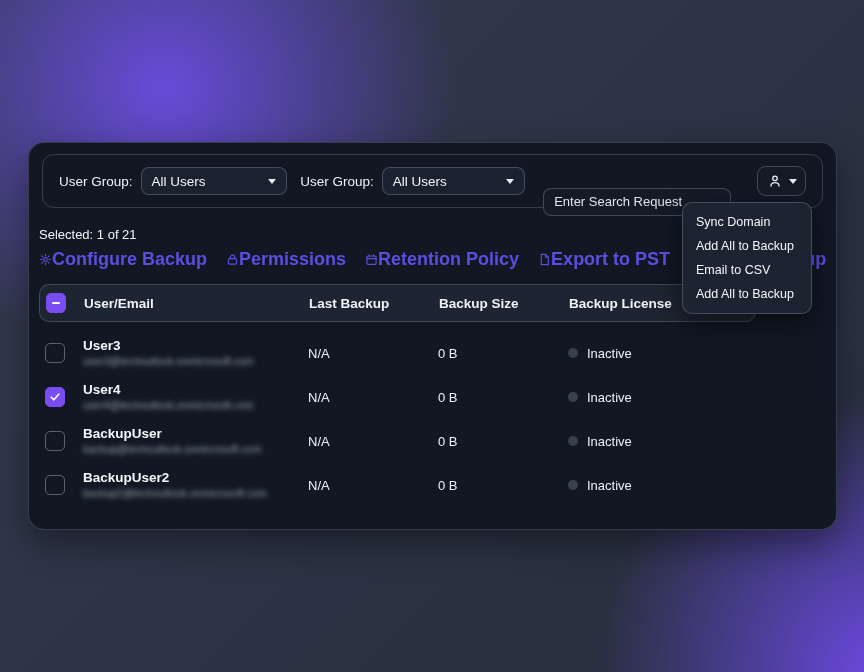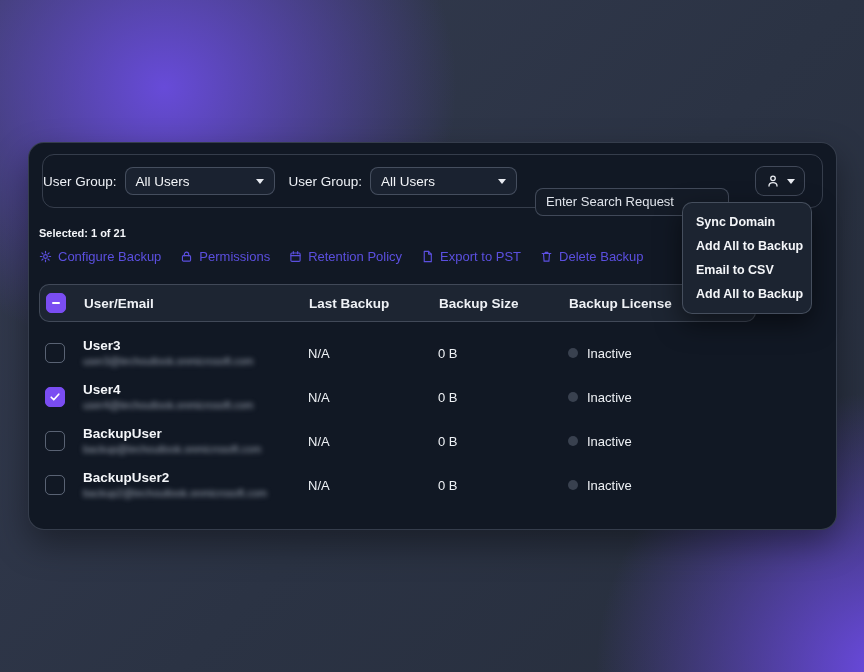--- a/index.html
+++ b/index.html
@@ -17,21 +17,21 @@
   .panel {
     position:absolute; left:28px; top:142px; width:809px; height:388px;
     background:#111824; border:1px solid rgba(140,150,170,0.30);
     border-radius:16px; box-shadow:0 14px 34px rgba(0,0,0,0.38);
   }
 
   
   .toolbar {
     position:absolute; left:13px; top:11px; width:781px; height:54px;
     border:1px solid rgba(130,140,160,0.32); border-radius:12px;
-    display:flex; align-items:center; padding:0 0;
+    display:flex; align-items:center; padding:0 16px;
   }
   .tb-label { font-size:13.5px; font-weight:500; color:#eef1f6; white-space:nowrap; }
   .select {
     display:flex; align-items:center; justify-content:space-between;
     height:28px; background:#1a2230; border:1px solid rgba(140,150,170,0.38);
     border-radius:8px; padding:0 10px; margin-left:8px; cursor:pointer;
   }
   .select .sel-text { font-size:13.5px; font-weight:400; color:#f4f6f9; }
   .caret {
     width:0; height:0; border-left:4.5px solid transparent; border-right:4.5px solid transparent;
@@ -51,26 +51,26 @@
     padding:0 10px; font-weight:500;
   }
   .searchbox input::placeholder { color:#dfe3ea; opacity:1; }
   .user-btn {
     margin-left:26px; width:50px; height:30px; border:1px solid rgba(140,150,170,0.38);
     border-radius:9px; display:flex; align-items:center; justify-content:center; gap:6px; cursor:pointer;
     background:#141b27;
   }
 
   
-  .selected-line { position:absolute; left:10px; top:84px; font-size:11px; font-weight:700; color:#f3f5f9; }
+  .selected-line { position:absolute; left:10px; top:84px; font-size:13px; font-weight:400; color:#f3f5f9; }
   .actions {
     position:absolute; left:10px; top:106px; display:flex; align-items:center; gap:19px;
   }
   .action-link {
-    display:flex; align-items:center; gap:6px; color:#5b4fdf; font-size:13px; font-weight:400;
+    display:flex; align-items:center; color:#5b4fdf; font-size:18px; font-weight:700;
     text-decoration:none; cursor:pointer; white-space:nowrap;
   }
   .action-link svg { display:block; }
 
   
   .grid-row {
     display:grid; grid-template-columns:38px 225px 130px 130px 1fr; align-items:center;
   }
   .thead {
     position:absolute; left:10px; top:141px; width:717px; height:38px;
@@ -92,21 +92,21 @@
   .license { display:flex; align-items:center; gap:9px; }
   .dot { width:10px; height:10px; border-radius:50%; background:#39414f; }
 
   
   .menu {
     position:absolute; left:682px; top:202px; width:130px;
     background:#1c2431; border:1px solid rgba(150,160,180,0.34); border-radius:10px;
     padding:7px 0; box-shadow:0 10px 26px rgba(0,0,0,0.5); z-index:20;
   }
   .menu-item {
-    height:24px; line-height:24px; padding-left:13px; font-size:12.5px; font-weight:700;
+    height:24px; line-height:24px; padding-left:13px; font-size:12.5px; font-weight:400;
     color:#f4f6f9; white-space:nowrap; cursor:pointer;
   }
 </style>
 </head>
 <body>
 
 <div class="panel">
 
   <div class="toolbar">
     <span class="tb-label">User Group:</span>

